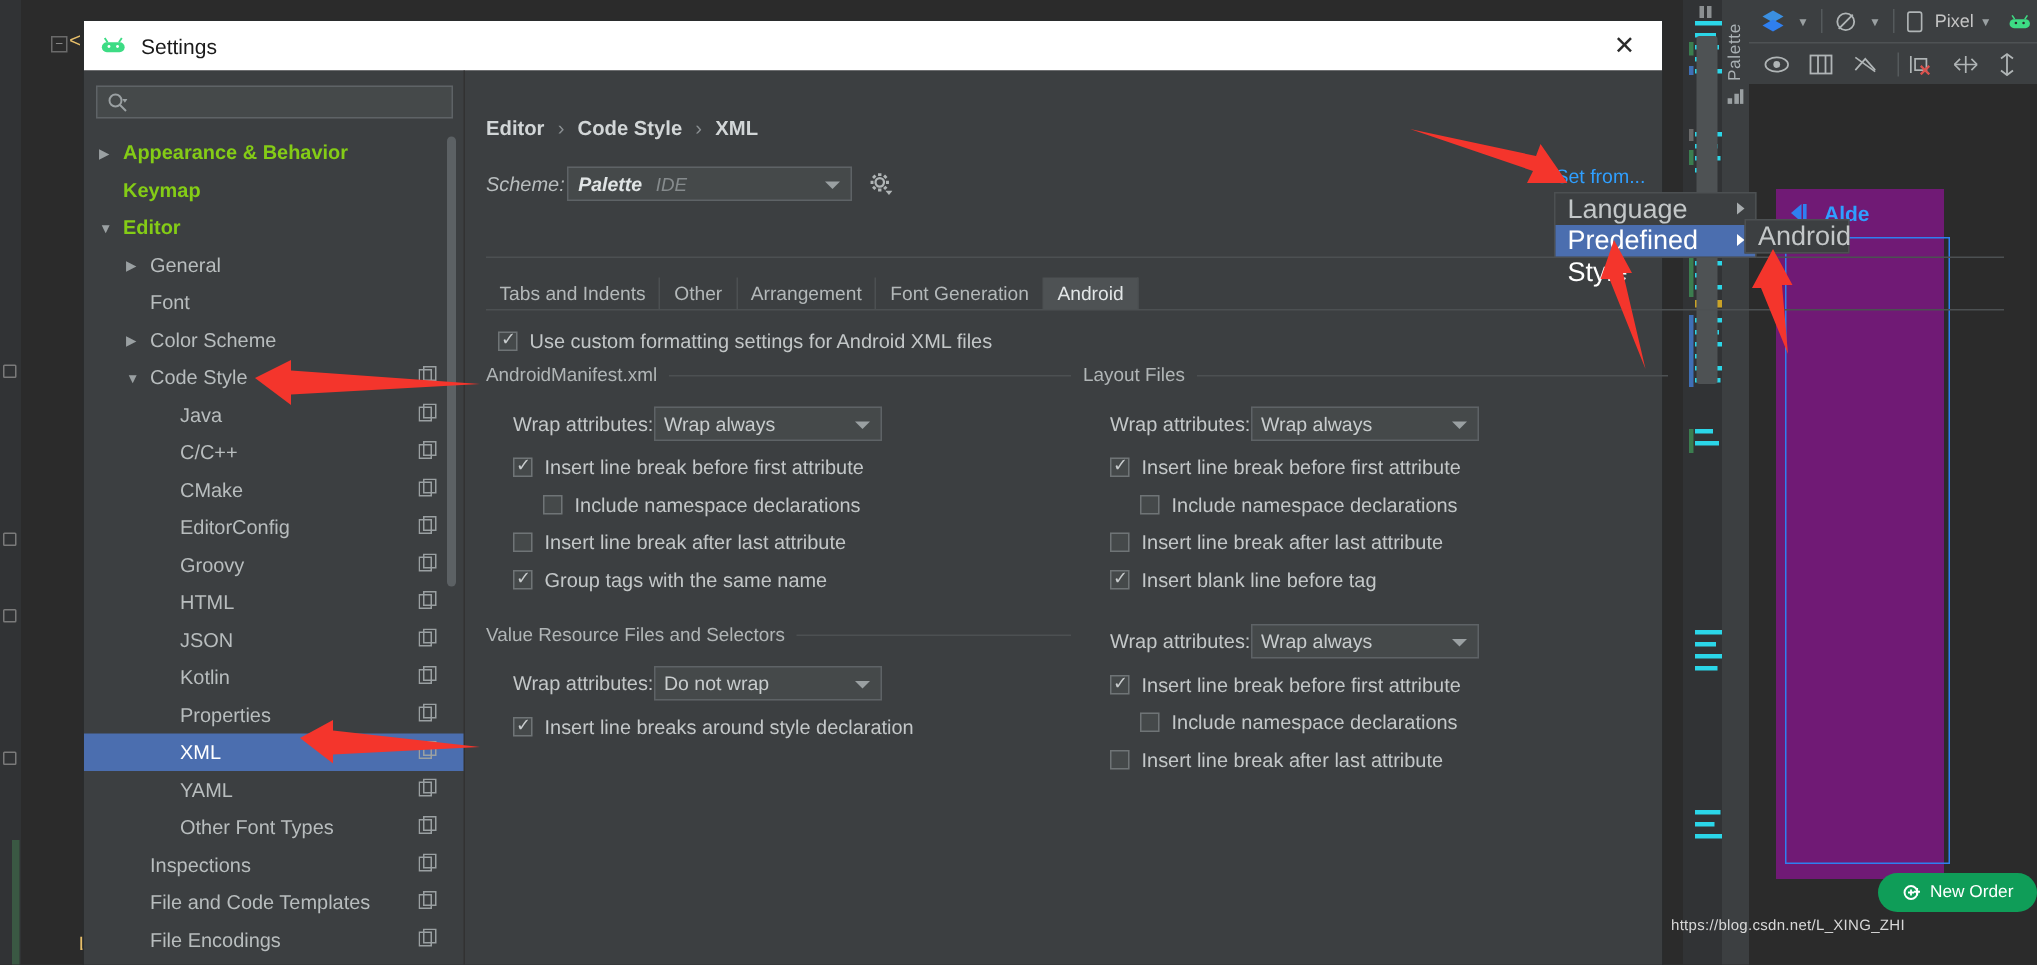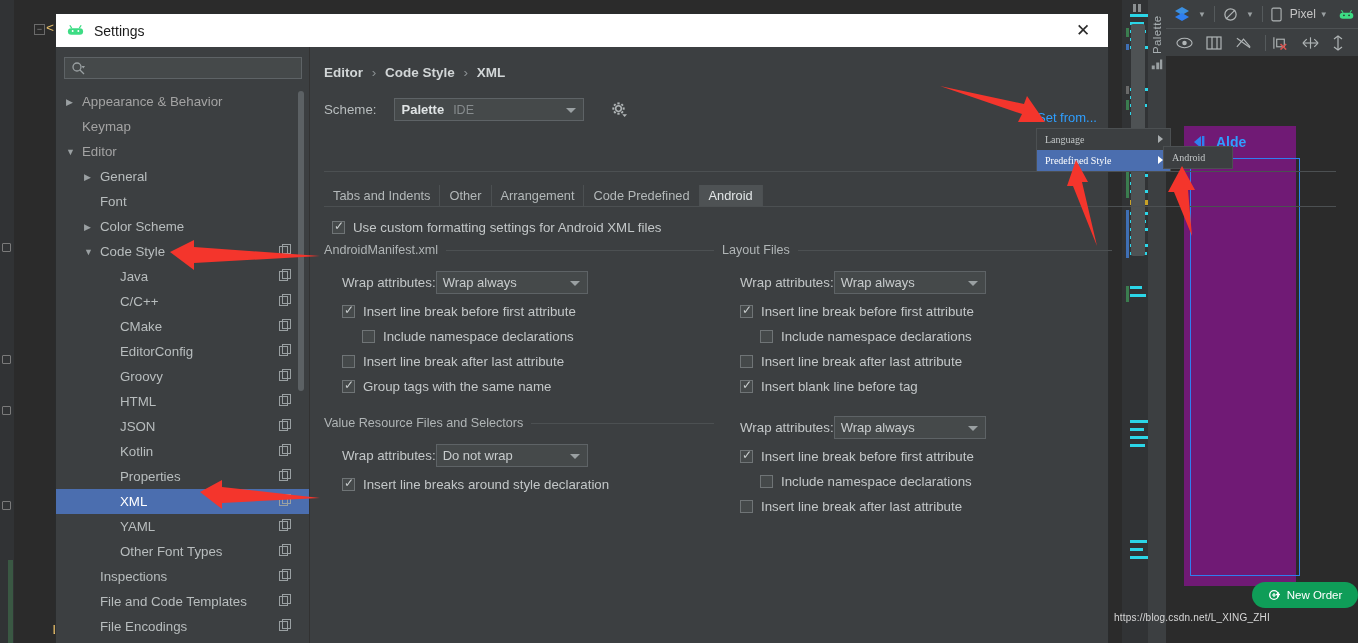--- a/index.html
+++ b/index.html
@@ -84,29 +84,29 @@
   .search-wrap { margin:0 8px 10px 8px; height:22px; border:1px solid #5e6366; background:#45494a; display:flex; align-items:center; padding:0 6px; }
   .tree { position:relative; }
   .tree-row { height:25px; display:flex; align-items:center; padding-left:10px; position:relative; color:#b8bdbe; font-size:13.3px; }
   .tree-row.sel { background:#4b6eaf; color:#ffffff; }
   .tree-row .arrow { width:16px; display:inline-block; color:#9aa0a2; font-size:9px; }
   .tree-row .lbl { white-space:nowrap; }
   .tree-row .copy-ic { position:absolute; right:18px; top:5px; }
   .depth0 { padding-left:10px; }
   .depth1 { padding-left:28px; }
   .depth2 { padding-left:48px; }
-  .bold { font-weight:normal; color:#a3a3a3; }
+  .bold { font-weight:bold; color:#84cc16; }
   .side-scroll { position:absolute; right:6px; top:44px; width:6px; height:300px; background:#5c6164; border-radius:3px; }
   .side-sep { position:absolute; right:0; top:0; width:1px; height:596px; background:#323232; }
 
   
-  .content { flex:1; position:relative; background:#3c3f41; padding:4px 14px; }
+  .content { flex:1; position:relative; background:#3c3f41; padding:17px 14px; }
   .crumb { margin-top:14px; font-size:13.5px; font-weight:bold; color:#d2d6d7; }
   .crumb .sep { color:#8b9093; font-weight:normal; margin:0 5px; }
-  .scheme-row { margin-top:18px; display:flex; align-items:center; gap:18px; }
+  .scheme-row { margin-top:18px; display:flex; align-items:center; gap:2px;font-style:italic; }
   .scheme-lbl { font-size:13.3px; color:#b8bdbe; }
   .combo { border:1px solid #5e6366; background:#45494a; height:23px; display:flex; align-items:center; padding:0 6px; position:relative; }
   .combo .caret { position:absolute; right:7px; top:9px; width:0;height:0;border-left:5px solid transparent;border-right:5px solid transparent;border-top:5px solid #9aa0a2; }
   .scheme-combo { width:190px; }
   .scheme-combo .v { font-weight:bold; color:#e0e4e5; font-size:13px; }
   .scheme-combo .v2 { color:#868b8d; font-size:12.5px; margin-left:9px; }
   .hr { position:absolute; left:14px; top:124px; width:1012px; height:1px; background:#4c5052; }
 
   .tabs { position:absolute; left:14px; top:138px; display:flex; }
   .tab { height:21px; padding:0 9px; display:flex; align-items:center; font-size:12.8px; color:#b3b8b9;
@@ -129,21 +129,21 @@
   .cb-row.indent { margin-left:38px; }
   .grp2 { margin-top:22px; }
 
   .chk { width:13px; height:13px; border:1px solid #6f7476; background:#45494a; position:relative; flex:none; }
   .chk.on::after { content:"✓"; position:absolute; left:1px; top:-3px; font-size:12px; color:#c8cccd; }
 
   
   .set-from { position:absolute; left:1037px; top:110px; color:#2f9fff; font-size:13px; }
 
   .popup { position:absolute; left:1036px; top:128px; width:135px; background:#3c3f41; border:1px solid #4c5052; z-index:40; }
-  .pop-item { height:21px; display:flex; align-items:center; padding:0 8px; font-size:10px; color:#c3c7c8; position:relative;font-family:Liberation Serif, serif; }
+  .pop-item { height:21px; display:flex; padding:0 8px; font-size:18px; color:#c3c7c8; position:relative; }
   .pop-item.hl { background:#4b6eaf; color:#ffffff; }
   .pop-item .arw { position:absolute; right:7px; top:6px; width:0;height:0;border-top:4px solid transparent;border-bottom:4px solid transparent;border-left:5px solid #a8adaf; }
   .pop-item.hl .arw { border-left-color:#ffffff; }
   .submenu { position:absolute; left:1163px; top:146px; width:70px; background:#3c3f41; border:1px solid #4c5052; z-index:45; }
   .submenu .pop-item { color:#c3c7c8; }
 
   
   .arrow-svg { position:absolute; pointer-events:none; z-index:60; }
 
   .ic { display:inline-block; vertical-align:middle; }
@@ -521,21 +521,21 @@
           <div class="tab">
             <span>Tabs and Indents</span>
           </div>
           <div class="tab">
             <span>Other</span>
           </div>
           <div class="tab">
             <span>Arrangement</span>
           </div>
           <div class="tab">
-            <span>Code Predefined</span>
+            <span>Font Generation</span>
           </div>
           <div class="tab active">
             <span>Android</span>
           </div>
         </div>
       <div class="tabs-line"></div>
 
       <div class="use-custom">
         <span class="chk on"></span>
         <span>Use custom formatting settings for Android XML files</span>

